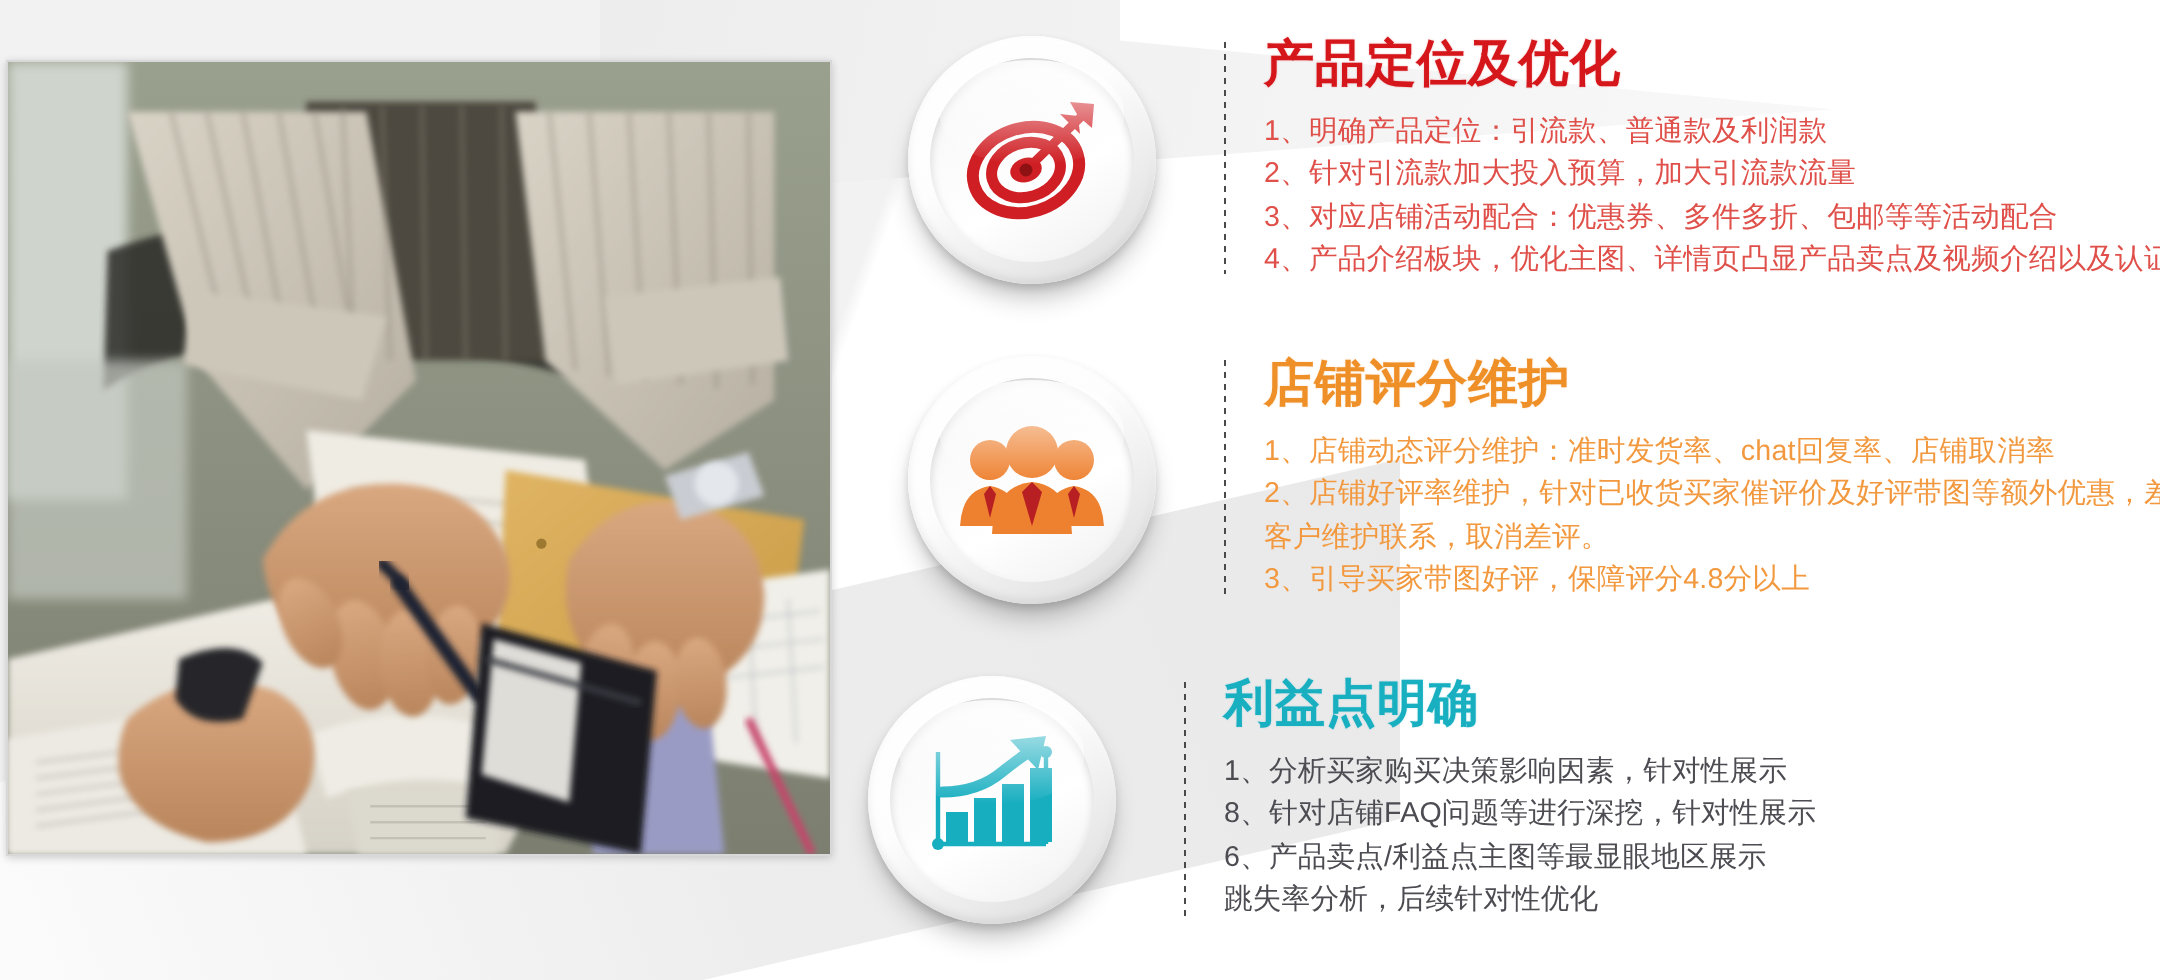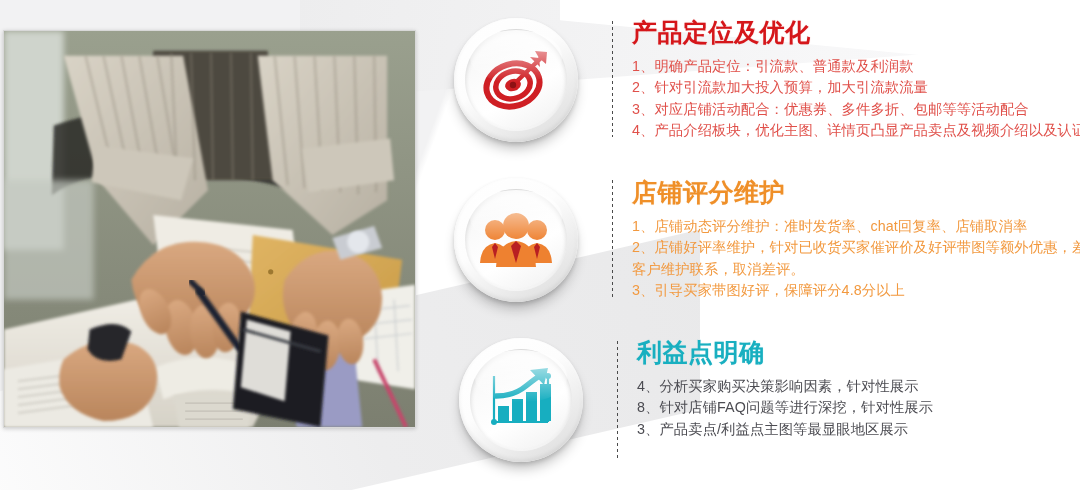--- a/index.html
+++ b/index.html
@@ -58,21 +58,21 @@
 
   
   .row {
     position:absolute;
     z-index:5;
     display:flex;
     align-items:flex-start;
   }
   #row-1 { left:448px; top:14px;  }
   #row-2 { left:448px; top:174px; }
-  #row-3 { left:453px; top:334px;justify-content:center; }
+  #row-3 { left:428px; top:334px;justify-content:center; }
 
   
   .badge {
     position:relative;
     width:135px; height:135px;
     flex:0 0 135px;
   }
   .badge .ring {
     position:absolute;
     left:6px; top:4px;
@@ -383,18 +383,19 @@
       </svg>
     </div>
     <div class="gloss"></div>
   </div>
 
   <div class="vrule"></div>
 
   <div class="text-col">
     <div class="sec-title">利益点明确</div>
     <div class="sec-lines">
-      <div class="sec-line">4、分析买家购买决策影响因素，针对性展示</div>
+      <div class="sec-line">1、分析买家购买决策影响因素，针对性展示</div>
       <div class="sec-line">8、针对店铺FAQ问题等进行深挖，针对性展示</div>
-      <div class="sec-line">3、产品卖点/利益点主图等最显眼地区展示</div>
+      <div class="sec-line">6、产品卖点/利益点主图等最显眼地区展示</div>
+      <div class="sec-line">跳失率分析，后续针对性优化</div>
     </div>
   </div>
 </div>
 
 </body></html>

